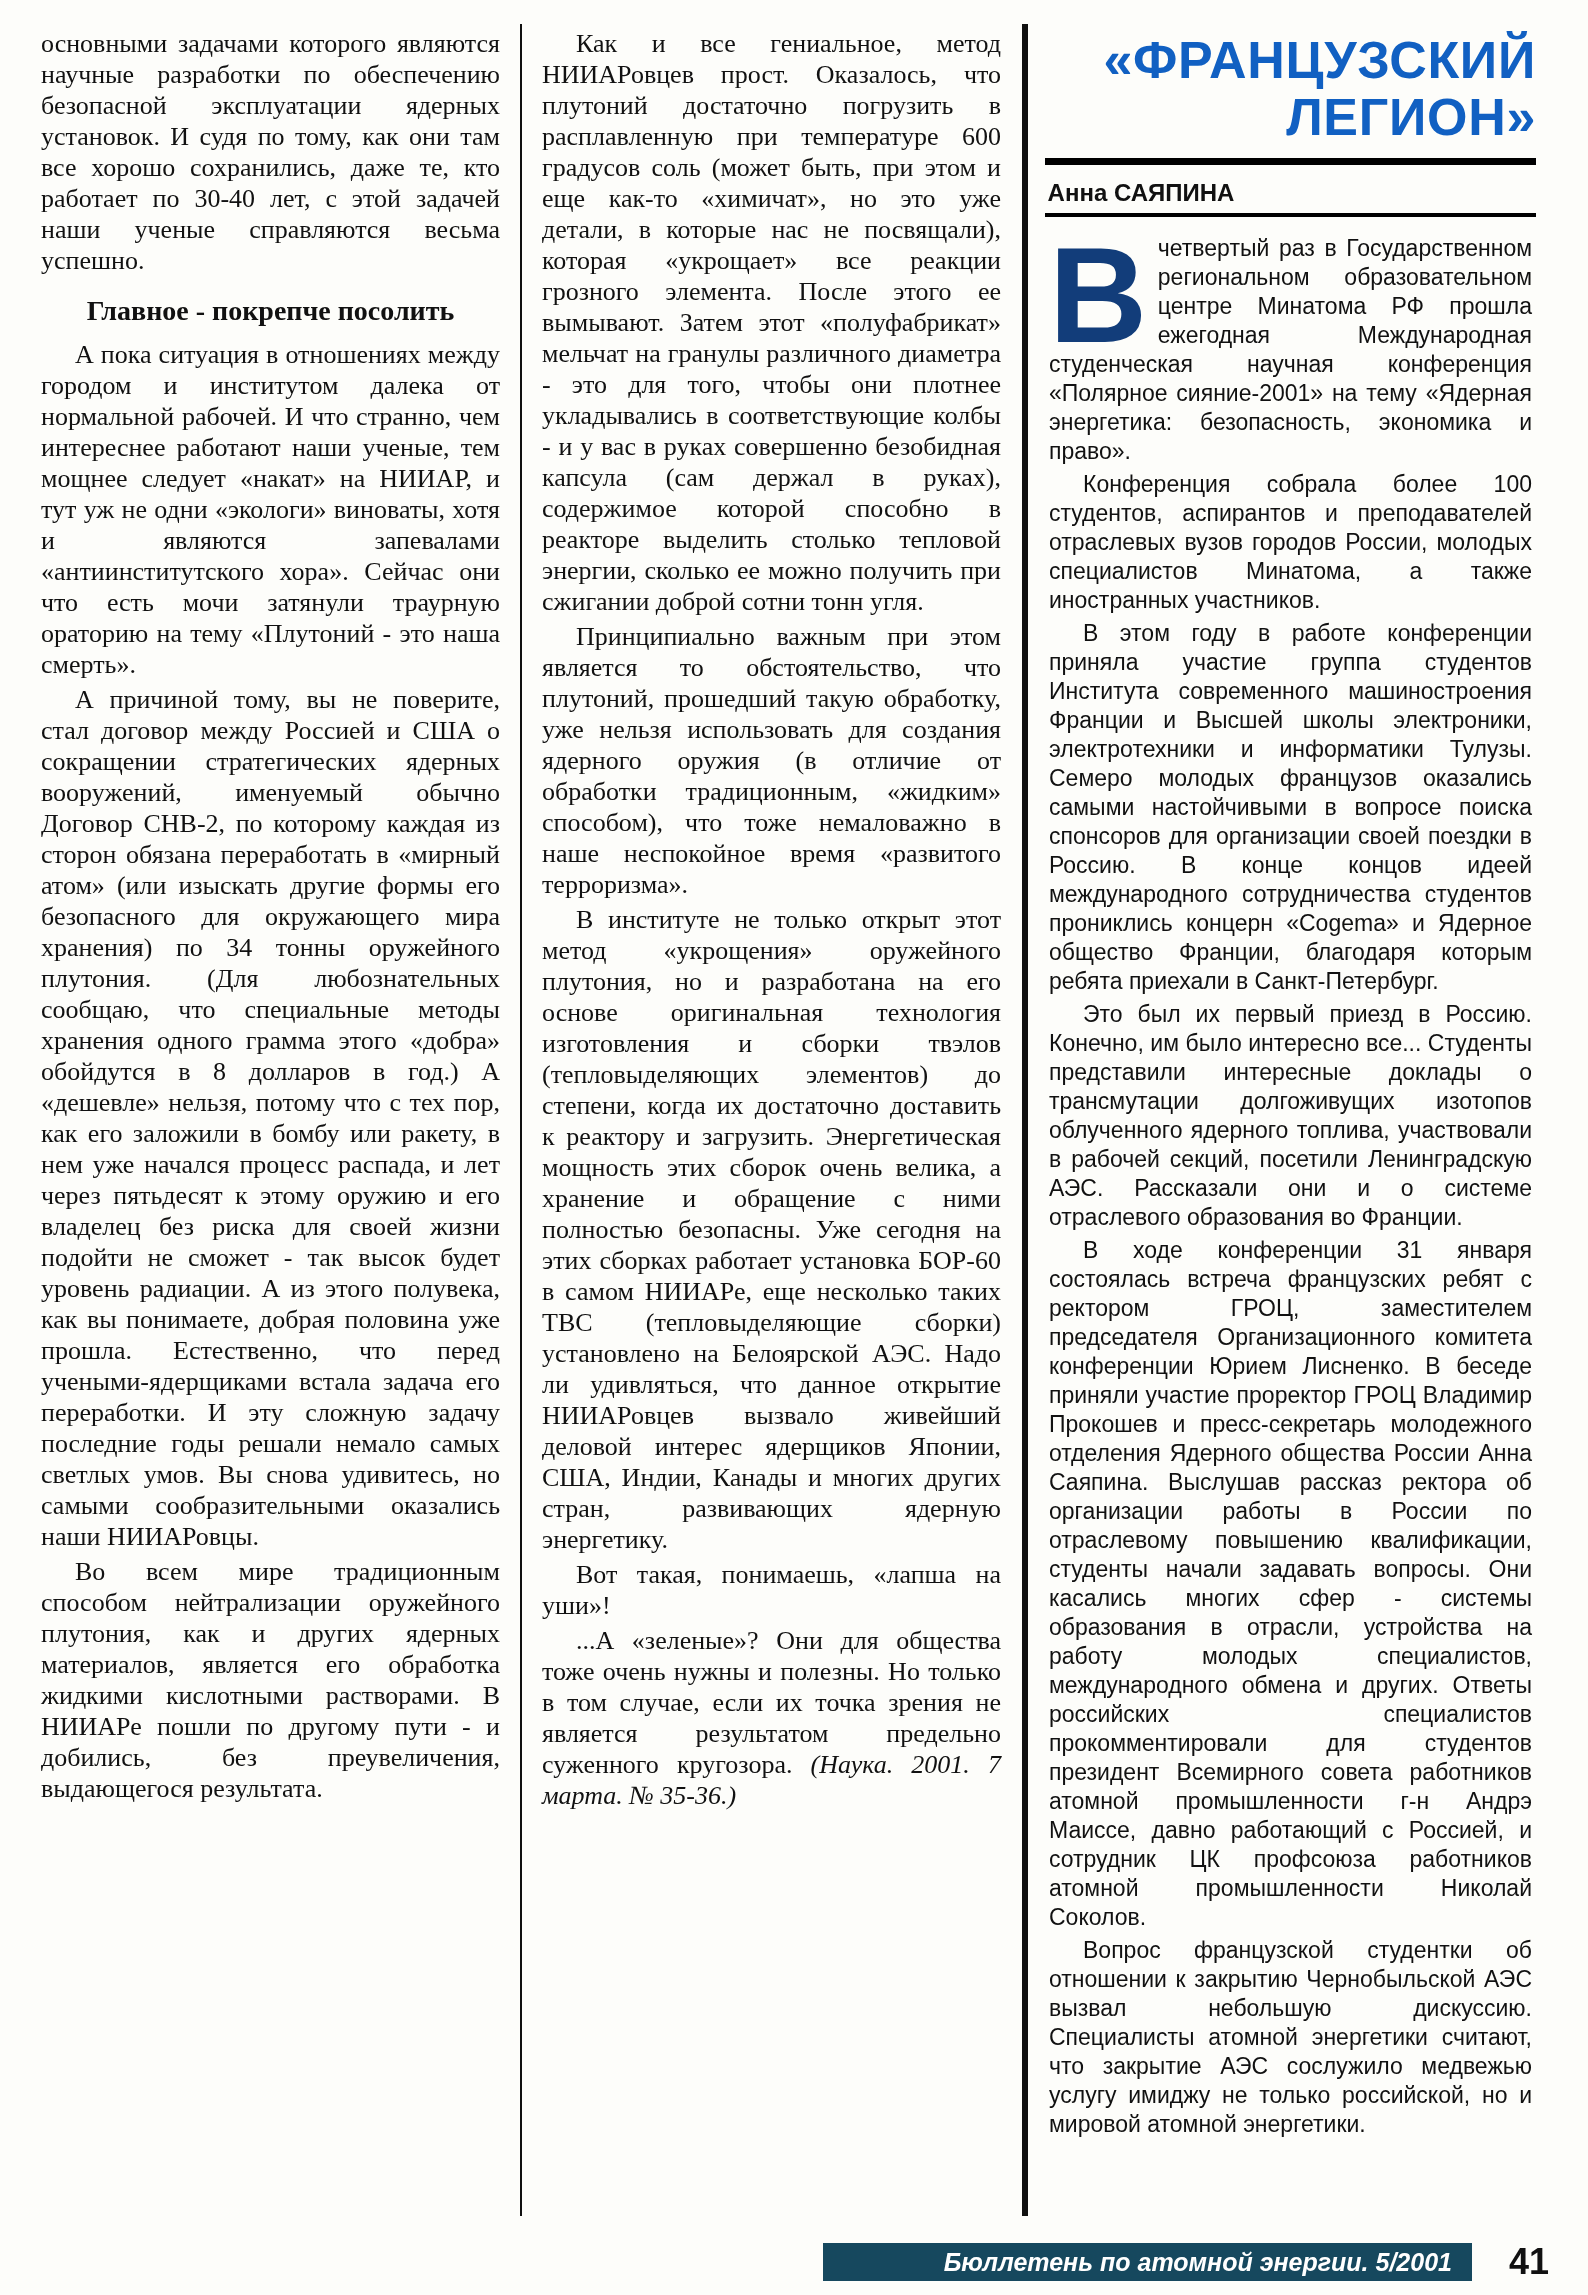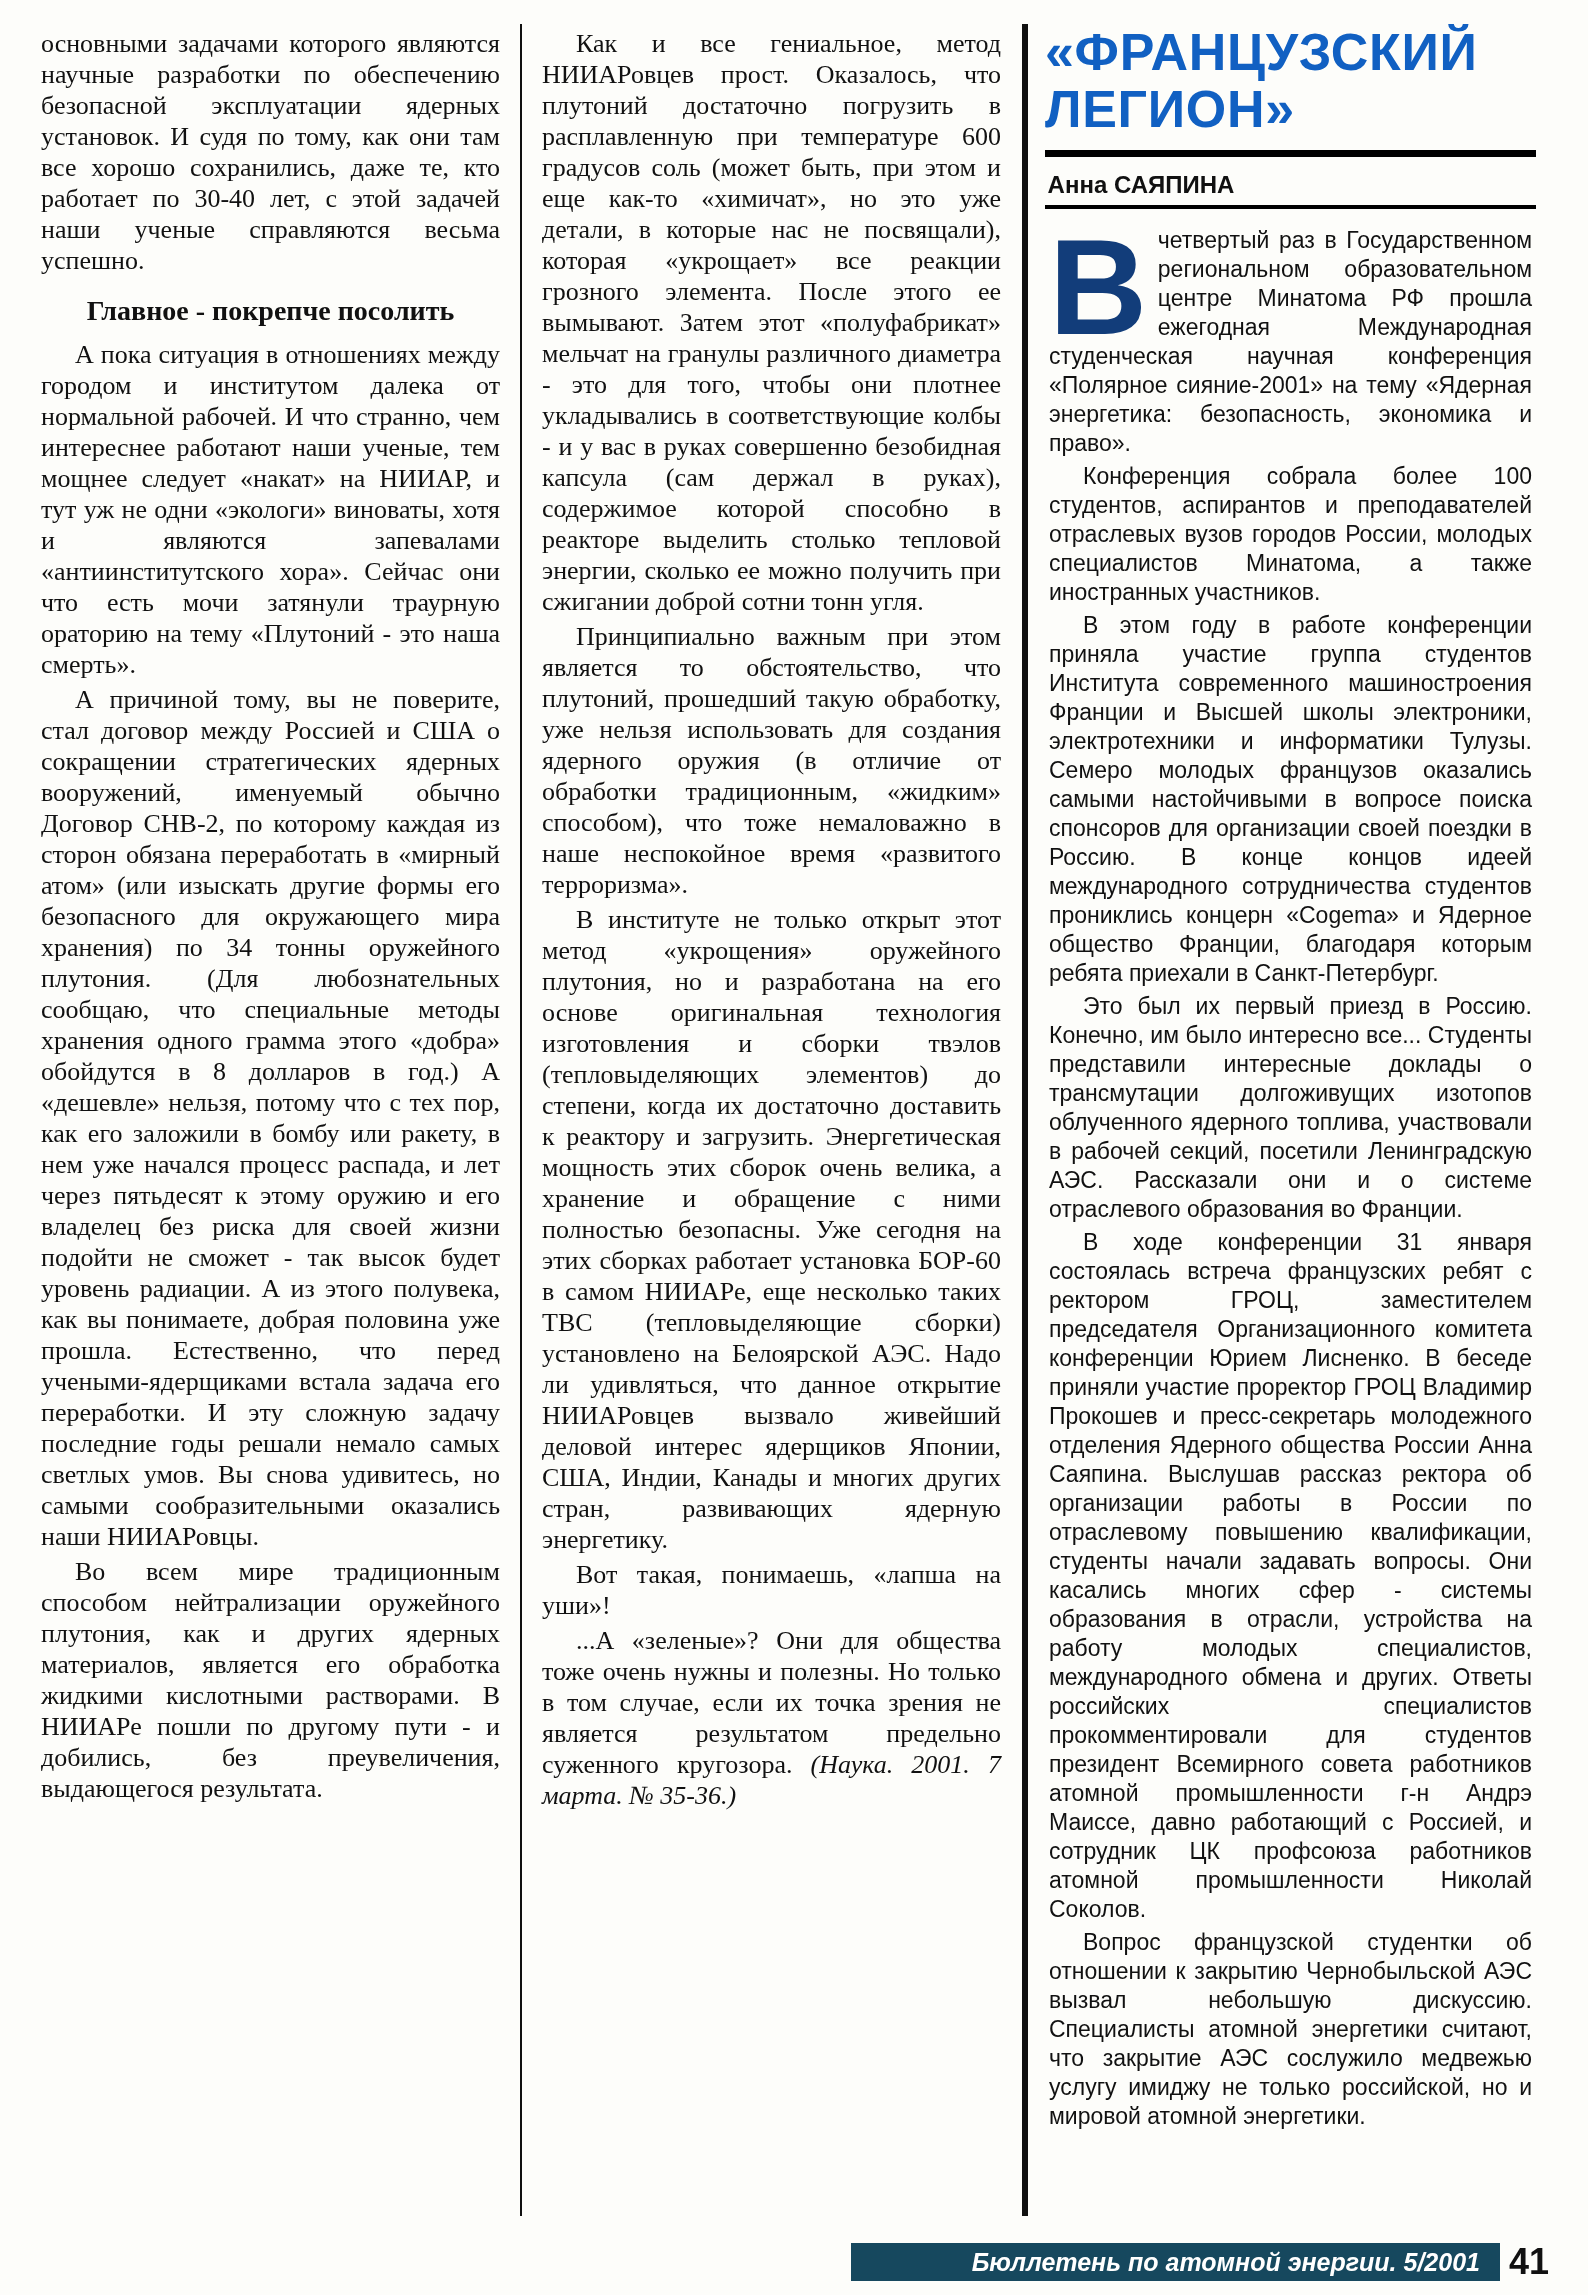--- a/index.html
+++ b/index.html
@@ -61,26 +61,26 @@
   .section-heading {
     font-family: "Liberation Serif", serif;
     font-weight: bold;
     font-size: 28px;
     line-height: 32px;
     text-align: center;
     margin: 18.5px 0 12px 0;
   }
 
   .article-title {
-    margin: 0 0 12px 0;
+    margin: 8px 0 12px 0;
     font-family: "Liberation Sans", sans-serif;
     font-weight: bold;
     font-size: 52px;
     line-height: 57px;
-    text-align: left;
+    text-align: right;
     color: #1160c2;
     letter-spacing: 0.7px;
   }
   .hrule {
     background: #000;
     margin: 0 0 9.3px 0;
   }
   .hrule-thick { height: 6.6px; }
   .hrule-thin  { height: 4px;  margin-top: 6.6px; margin-bottom: 17px; }
   .byline {
@@ -103,21 +103,21 @@
   .citation {
     font-style: italic;
   }
 
   .footer {
     position: absolute;
     right: 40px;
     bottom: 12px;
     display: flex;
     align-items: center;
-    gap: 9px;
+    gap: 37px;
   }
   .footer-bar {
     background: #16485e;
     color: #ffffff;
     font-family: "Liberation Sans", sans-serif;
     font-weight: bold;
     font-style: italic;
     font-size: 25px;
     line-height: 38px;
     height: 38px;

